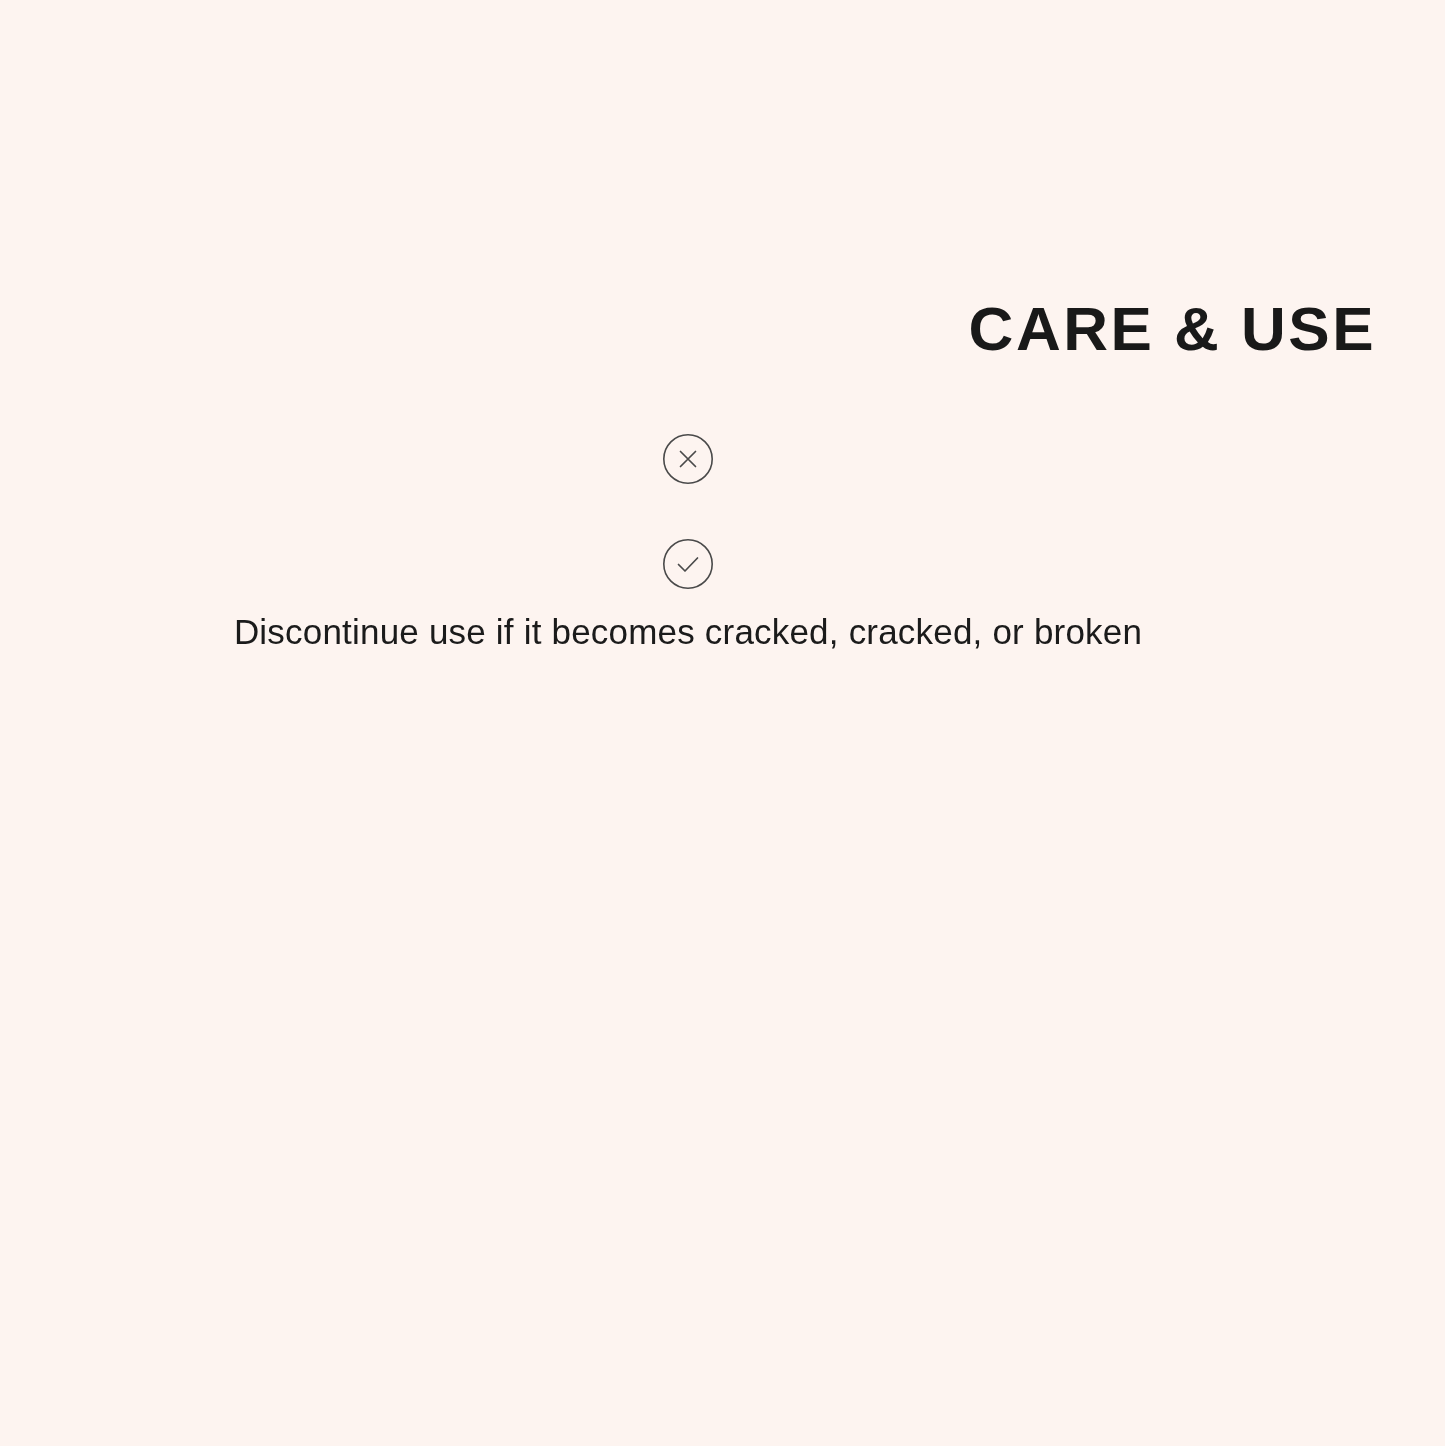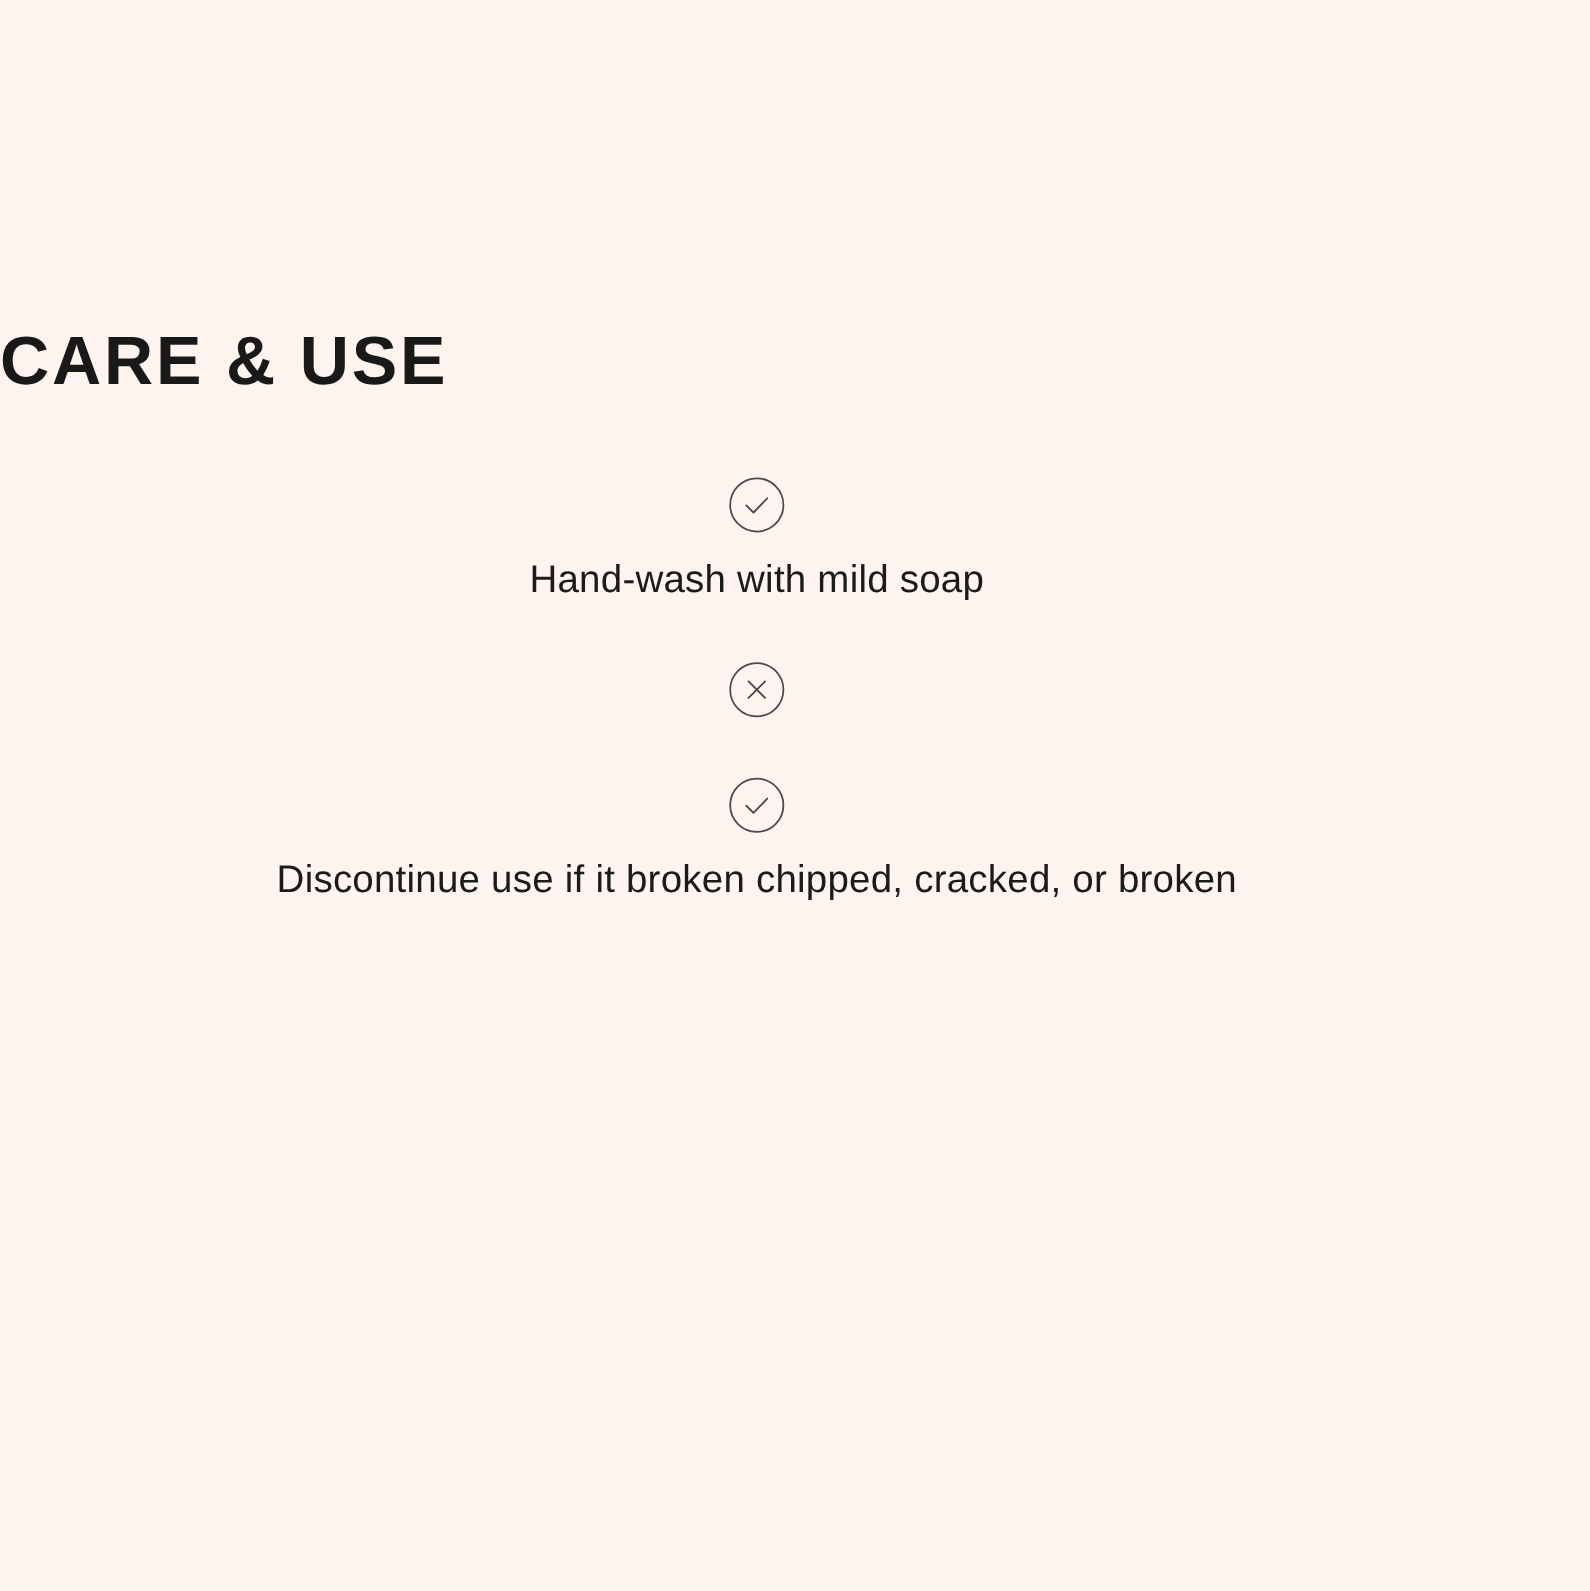--- a/index.html
+++ b/index.html
@@ -13,21 +13,21 @@
     font-family: "Liberation Sans", sans-serif;
     color: #1d1d1d;
     overflow: hidden;
   }
   .card {
     width: 1376px;
     height: 1446px;
     box-sizing: border-box;
     display: flex;
     flex-direction: column;
-    align-items: flex-start;
+    align-items: flex-end;
     padding-top: 296px;
   }
   .title {
     font-size: 62px;
     font-weight: 700;
     letter-spacing: 2.5px;
     color: #191919;
     margin: 0;
     line-height: 1.05;
     text-align: center;
@@ -68,44 +68,35 @@
 </style>
 </head>
 <body>
 
 <div class="card">
 
   <h1 class="title">CARE &amp; USE</h1>
 
   <div class="items">
 
-    <div class="item">
-      <span class="icon">
-        <svg width="52" height="52" viewBox="0 0 52 52" fill="none" xmlns="http://www.w3.org/2000/svg">
-          <circle cx="26" cy="26" r="24.2" stroke="#4a4a4a" stroke-width="1.6" fill="none"></circle>
-          <path d="M16.5 26.5 L23 33 L35.5 20" stroke="#4a4a4a" stroke-width="1.7" fill="none" stroke-linecap="round" stroke-linejoin="round"></path>
-        </svg>
-      </span>
-      <div class="item-label">Hand-wash with mild soap</div>
-    </div>
 
 
     <div class="item">
       <span class="icon">
         <svg width="52" height="52" viewBox="0 0 52 52" fill="none" xmlns="http://www.w3.org/2000/svg">
           <circle cx="26" cy="26" r="24.2" stroke="#4a4a4a" stroke-width="1.6" fill="none"></circle>
           <path d="M18.5 18.5 L33.5 33.5 M33.5 18.5 L18.5 33.5" stroke="#4a4a4a" stroke-width="1.7" stroke-linecap="round"></path>
         </svg>
       </span>
     </div>
 
     <div class="item">
       <span class="icon">
         <svg width="52" height="52" viewBox="0 0 52 52" fill="none" xmlns="http://www.w3.org/2000/svg">
           <circle cx="26" cy="26" r="24.2" stroke="#4a4a4a" stroke-width="1.6" fill="none"></circle>
           <path d="M16.5 26.5 L23 33 L35.5 20" stroke="#4a4a4a" stroke-width="1.7" fill="none" stroke-linecap="round" stroke-linejoin="round"></path>
         </svg>
       </span>
-      <div class="item-label">Discontinue use if it broken chipped, cracked, or broken</div>
+      <div class="item-label">Discontinue use if it becomes cracked, cracked, or broken</div>
     </div>
 
   </div>
 </div>
 
 </body></html>

